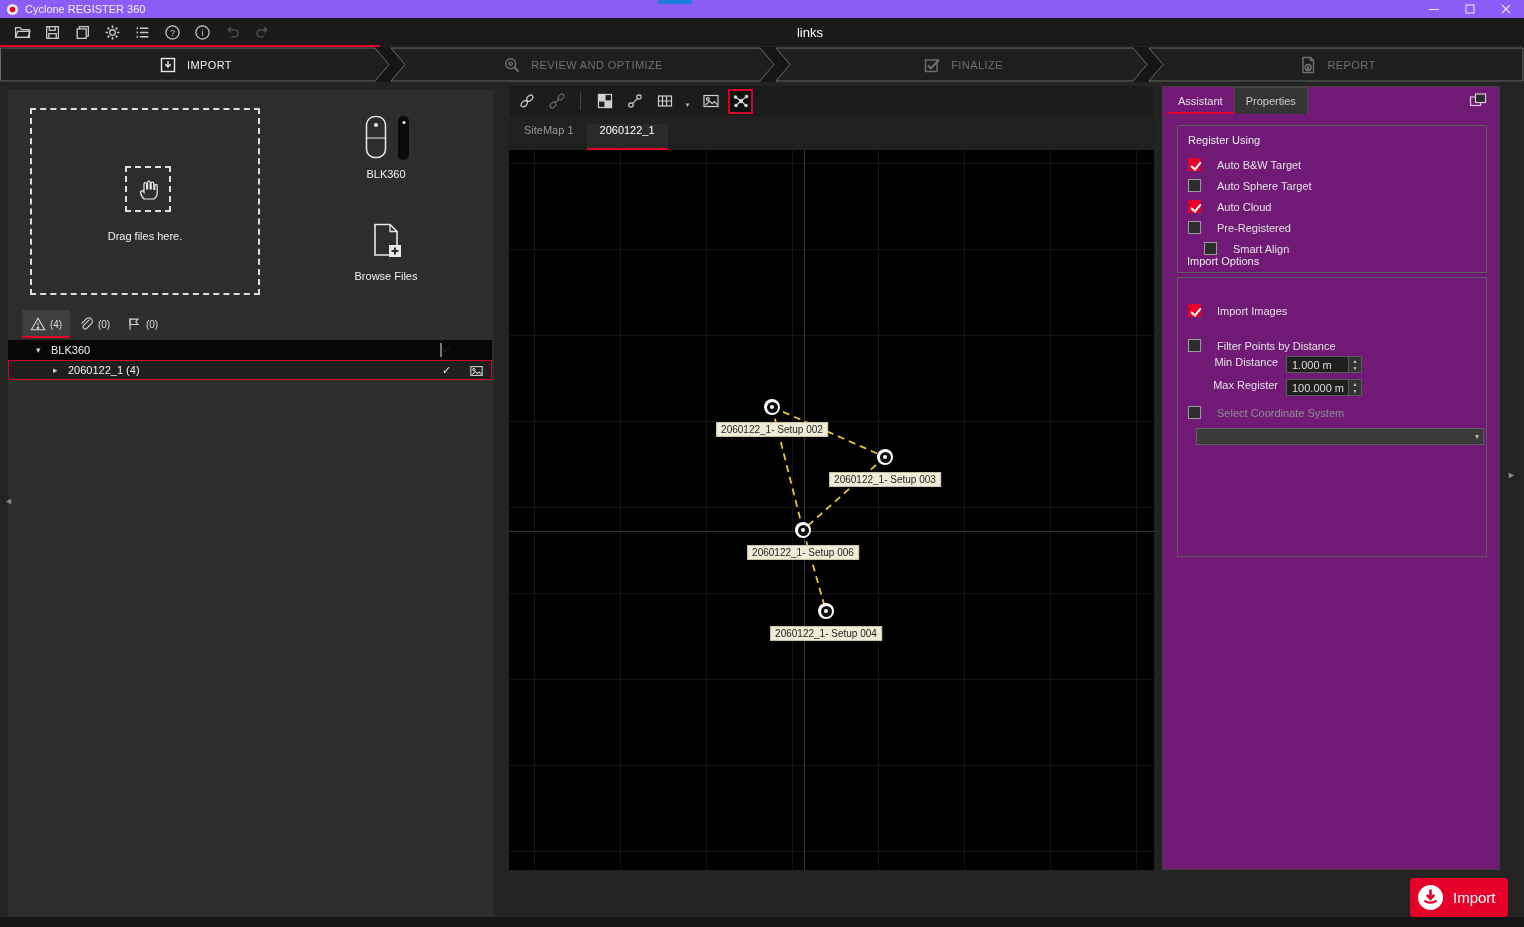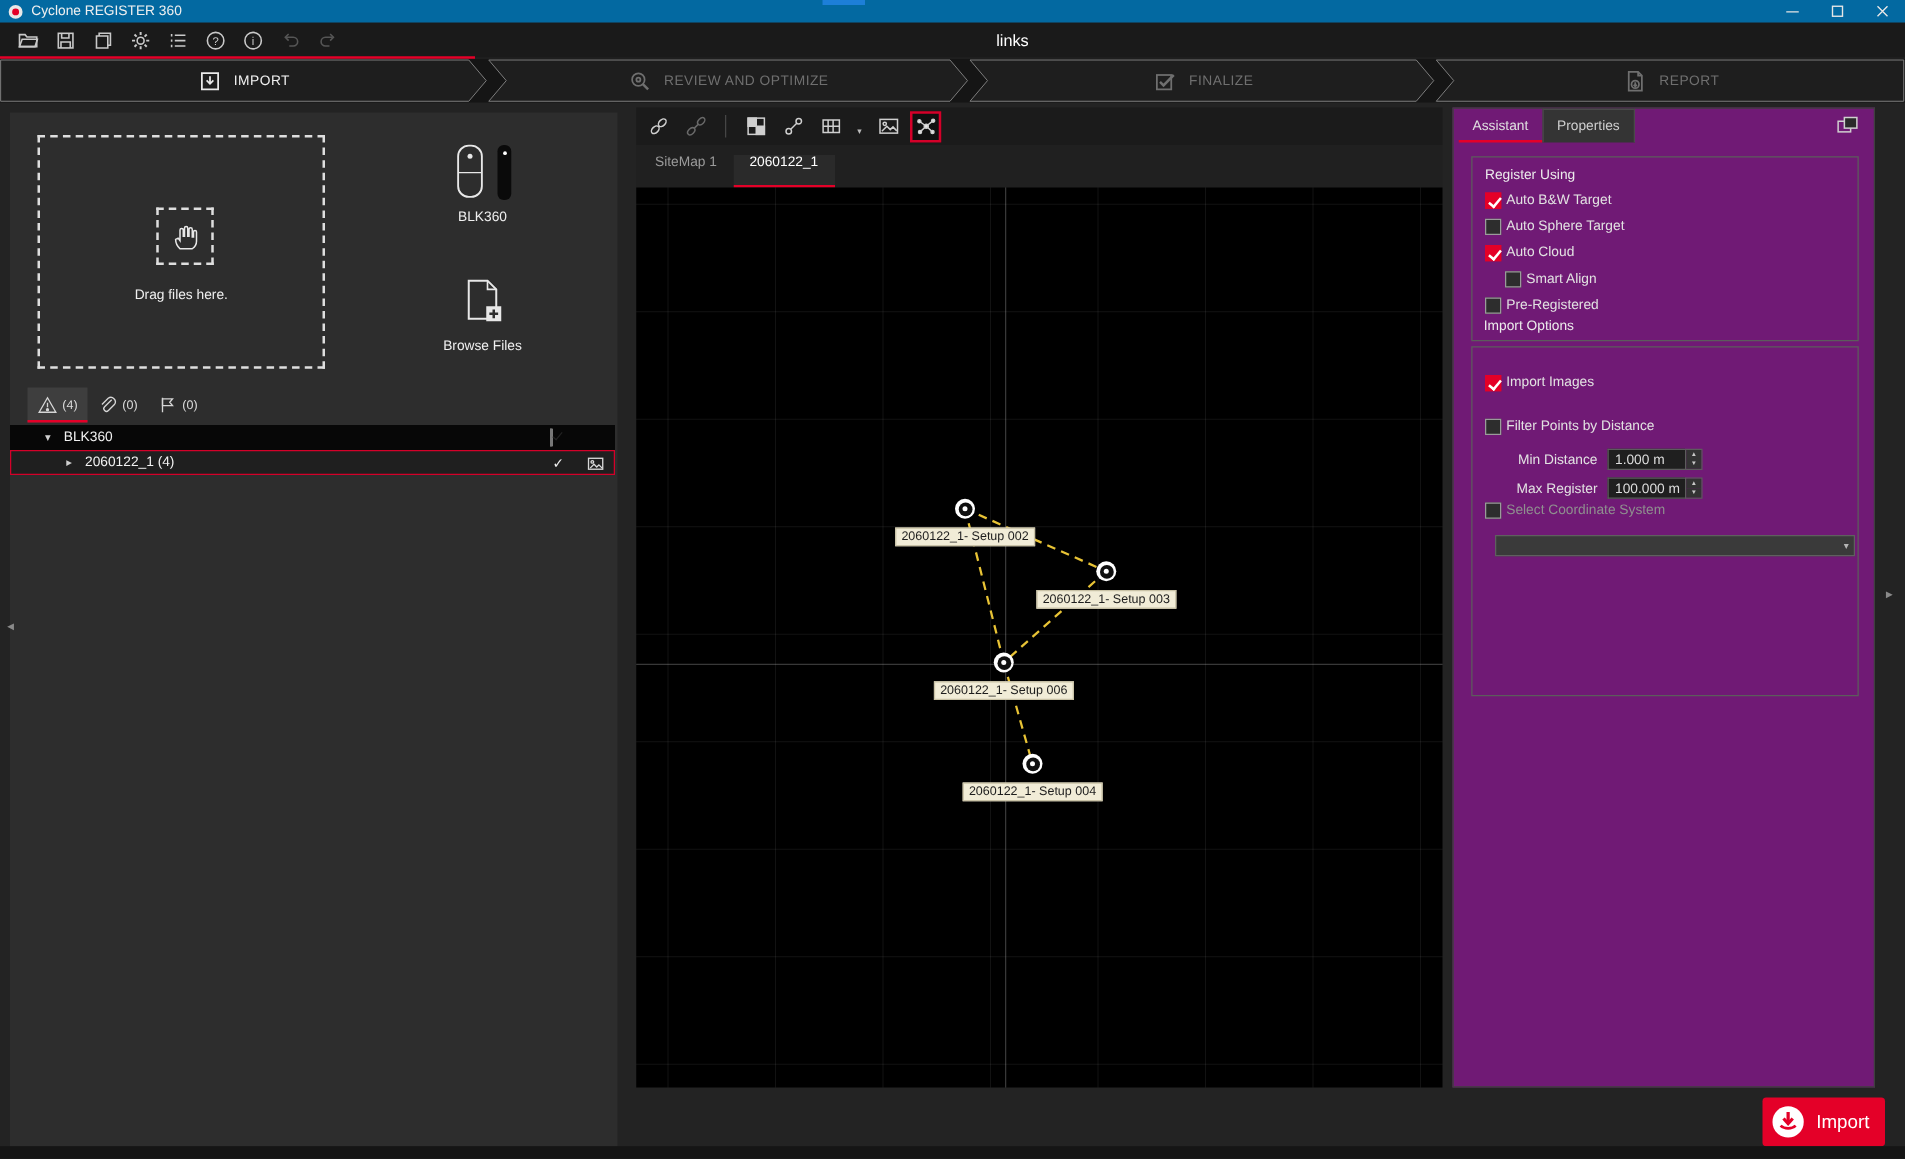--- a/index.html
+++ b/index.html
@@ -1,20 +1,20 @@
 <!DOCTYPE html>
 <html><head>
 <meta charset="utf-8">
 <style>
 *{margin:0;padding:0;box-sizing:border-box}
 html,body{width:1524px;height:927px;overflow:hidden;background:#222;font-family:"Liberation Sans",sans-serif}
 #app{position:relative;width:1524px;height:927px;background:#232323;color:#ddd;font-size:11px}
 
 
-.titlebar{position:absolute;top:0;left:0;width:100%;height:18px;background:#0369a1;display:flex;align-items:center;padding-left:6px;z-index:30}
+.titlebar{position:absolute;top:0;left:0;width:100%;height:18px;background:#8b5cf6;display:flex;align-items:center;padding-left:6px;z-index:30}
 .app-logo{margin-right:6px;flex:none}
 .app-title{font-size:11px;color:#f0f0f0}
 .win-controls{position:absolute;right:0;top:0;height:18px;display:flex}
 .win-btn{width:36px;height:18px;display:flex;align-items:center;justify-content:center}
 .win-btn svg{stroke:#e6e6e6;stroke-width:1.1;fill:none}
 .blue-sliver{position:absolute;left:658px;top:0;width:34px;height:4px;background:#1d7fd8;z-index:31}
 
 
 .toolbar{position:absolute;top:18px;left:0;width:100%;height:28px;background:#1a1a1a;display:flex;align-items:center;padding-left:10px;gap:5px;z-index:10}
 .tb-btn{width:25px;height:23px;display:flex;align-items:center;justify-content:center}
@@ -95,29 +95,29 @@
 .rp-tabs{display:flex;height:27px;align-items:stretch;padding-left:4px;position:relative}
 .rp-tab{padding:0 11px;display:flex;align-items:center;color:#e0e0e0;position:relative}
 .rp-tab.active::after{content:"";position:absolute;left:0;right:0;bottom:0;height:2px;background:#e40028}
 .rp-tab.boxed{background:#343434;border:1px solid #4a4a4a;border-bottom:none;color:#cfcfcf}
 .rp-panels-btn{position:absolute;right:10px;top:3px;width:22px;height:20px;display:flex;align-items:center;justify-content:center}
 .rp-panels-btn svg{stroke:#cfcfcf;stroke-width:1.2}
 .rp-group{position:absolute;left:14px;width:310px;border:1px solid #5c5c5c;padding:8px 10px}
 .rp-group.g1{top:38px;height:148px}
 .rp-group.g2{top:190px;height:280px}
 .rp-title{color:#ececec;margin-bottom:8px}
-.opt-row{display:flex;align-items:flex-start;gap:4px;height:21px}
+.opt-row{display:flex;align-items:center;gap:16px;height:21px}
 .opt-row.indent{margin-left:16px}
 .cb{width:13px;height:13px;border:1px solid #9b9b9b;background:#2d2d2d;position:relative;flex:none}
 .cb.checked{background:#e40028;border-color:#e40028}
 .cb.checked::after{content:"";position:absolute;left:4px;top:1px;width:4px;height:8px;border:solid #fff;border-width:0 2px 2px 0;transform:rotate(40deg)}
 .opt-label{color:#e2e2e2}
 .opt-label.dim{color:#8f8f8f}
 .g2 .row-filter{margin-top:14px}
-.dist-row{display:flex;align-items:center;height:23px;margin-left:18px}
+.dist-row{display:flex;height:23px;margin-left:18px}
 .dist-label{width:72px;text-align:right;margin-right:8px;color:#e2e2e2}
 .dist-input{width:62px;height:17px;background:#1f1f1f;border:1px solid #5c5c5c;border-right:none;color:#ddd;display:flex;align-items:center;padding-left:5px}
 .spinner{width:14px;height:17px;display:flex;flex-direction:column;border:1px solid #5c5c5c}
 .spin-half{flex:1;display:flex;align-items:center;justify-content:center;font-size:5px;color:#c9c9c9;background:#333}
 .rp-select{margin-left:8px;margin-top:5px;width:288px;height:17px;background:#3a3a3a;border:1px solid #5f5f5f;position:relative}
 .rp-select .sel-arrow{position:absolute;right:4px;top:3px;font-size:8px;color:#b5b5b5}
 
 
 .collapse-left{position:absolute;left:4px;top:496px;color:#8a8a8a;font-size:9px}
 .collapse-right{position:absolute;left:1507px;top:470px;color:#8a8a8a;font-size:9px}
@@ -456,27 +456,27 @@
         <span class="opt-label">Auto B&amp;W Target</span>
       </div>
       <div class="opt-row">
         <span class="cb"></span>
         <span class="opt-label">Auto Sphere Target</span>
       </div>
       <div class="opt-row">
         <span class="cb checked"></span>
         <span class="opt-label">Auto Cloud</span>
       </div>
+      <div class="opt-row">
+        <span class="cb"></span>
+        <span class="opt-label">Pre-Registered</span>
+      </div>
       <div class="opt-row indent">
         <span class="cb"></span>
         <span class="opt-label">Smart Align</span>
-      </div>
-      <div class="opt-row">
-        <span class="cb"></span>
-        <span class="opt-label">Pre-Registered</span>
       </div>
     </div>
 
     <div class="rp-title" style="position:absolute;left:24px;top:168px">Import Options</div>
 
     <div class="rp-group g2">
       <div class="opt-row" style="margin-top:14px">
         <span class="cb checked"></span>
         <span class="opt-label">Import Images</span>
       </div>

